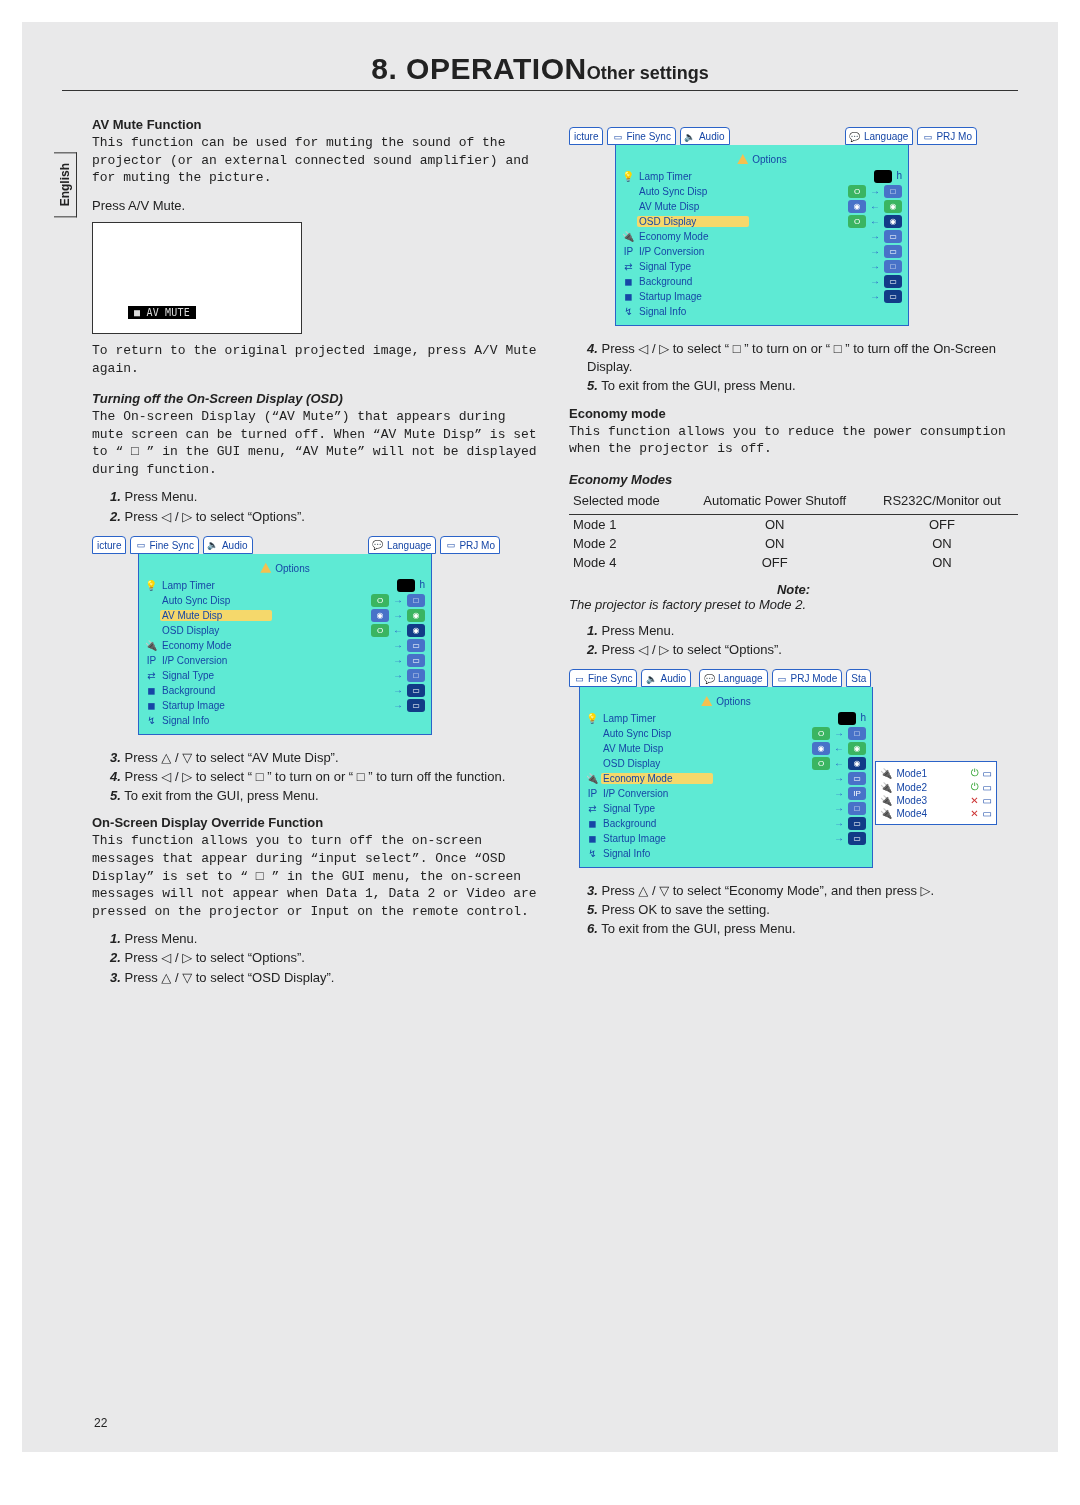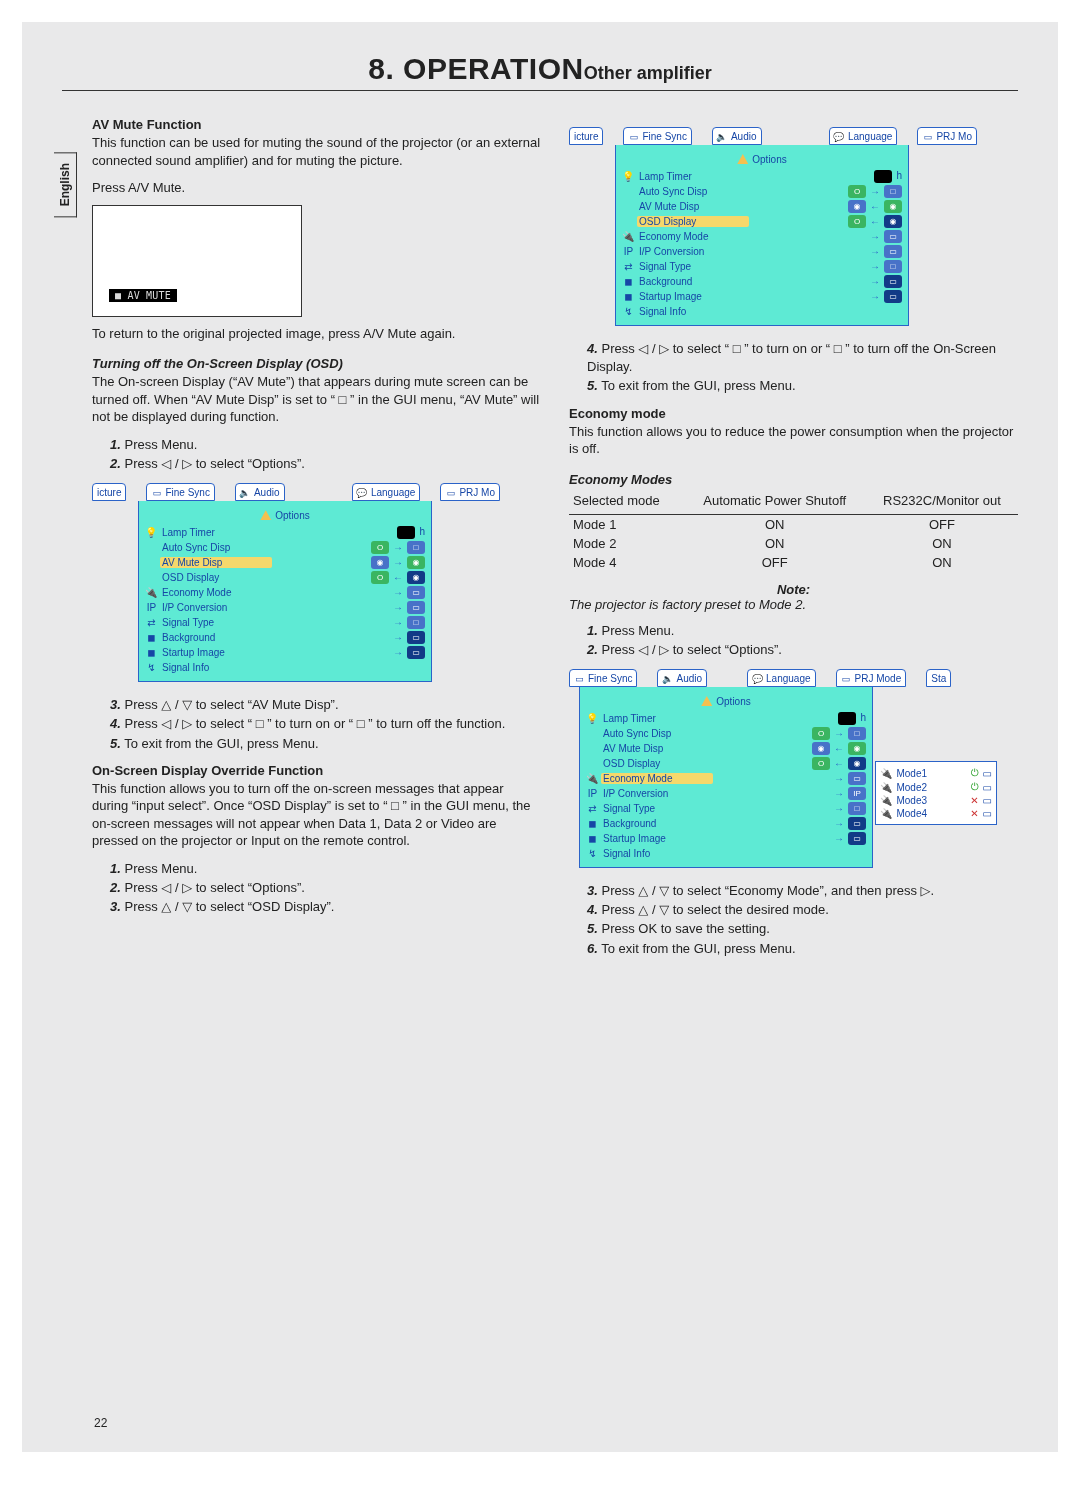--- a/index.html
+++ b/index.html
@@ -65,20 +65,21 @@
   }
   h5 {
     font-size: 13px;
     font-weight: 700;
     font-style: italic;
     margin: 14px 0 2px 0;
   }
   p {
     margin: 0 0 10px 0;
     line-height: 1.35;
+    font-family: Liberation Mono, monospace;
   }
   .line {
     line-height: 1.35;
   }
   ol.steps {
     margin: 6px 0 10px 0;
     padding-left: 18px;
     line-height: 1.4;
   }
   ol.steps li {
@@ -88,42 +89,42 @@
   .figure-frame {
     border: 1px solid #333;
     width: 208px;
     height: 110px;
     margin: 8px 0;
     position: relative;
     background: #fff;
   }
   .av-badge {
     position: absolute;
-    left: 16px;
+    left: 35px;
     bottom: 14px;
     background: #000;
     color: #dcdcdc;
     font-family: monospace;
     font-size: 10px;
     padding: 1px 6px;
     letter-spacing: 0.2px;
   }
   
   .gui {
     width: 388px;
     margin: 10px 0 14px 0;
     font-size: 10px;
     font-family: 'Comic Sans MS', cursive, sans-serif;
     color: #1646a6;
   }
   .gui.crop-right { overflow: hidden; width: 408px; }
   .gui.crop-left { overflow: hidden; width: 420px; }
   .tabbar {
     display: flex;
-    gap: 20px;
+    gap: 4px;
   }
   .tab {
     border: 1px solid #2b63c8;
     border-radius: 4px 4px 0 0;
     padding: 3px 4px 2px 4px;
     display: flex;
     align-items: center;
     gap: 3px;
     background: #fff;
     white-space: nowrap;
@@ -247,21 +248,21 @@
     font-size: 12px;
   }
 </style>
 </head>
 <body>
 
 <div class="page">
 
   <div class="hdr">
     <div class="hdr-title">8. OPERATION</div>
-    <div class="hdr-sub">Other amplifier</div>
+    <div class="hdr-sub">Other settings</div>
   </div>
 
   <div class="side-tab">English</div>
 
   <div class="columns">
 
     <div class="col">
 
       <h4>AV Mute Function</h4>
       <p>This function can be used for muting the sound of the projector (or an external connected sound amplifier) and for muting the picture.</p>
@@ -687,21 +688,20 @@
               <span>🔌</span>
               <span>Mode4</span>
               <span style="margin-left:auto;color:#c33">✕</span>
               <span>▭</span>
             </div>
         </div>
       </div>
 
       <ol class="steps" start="3" style="list-style: none;">
         <li><span class="num">3.</span> <span>Press △ / ▽ to select “Economy Mode”, and then press ▷.</span></li>
-        <li><span class="num">4.</span> <span>Press △ / ▽ to select the desired mode.</span></li>
         <li><span class="num">5.</span> <span>Press OK to save the setting.</span></li>
         <li><span class="num">6.</span> <span>To exit from the GUI, press Menu.</span></li>
       </ol>
 
     </div>
   </div>
 
   <div class="pg-num">22</div>
 </div>
 

